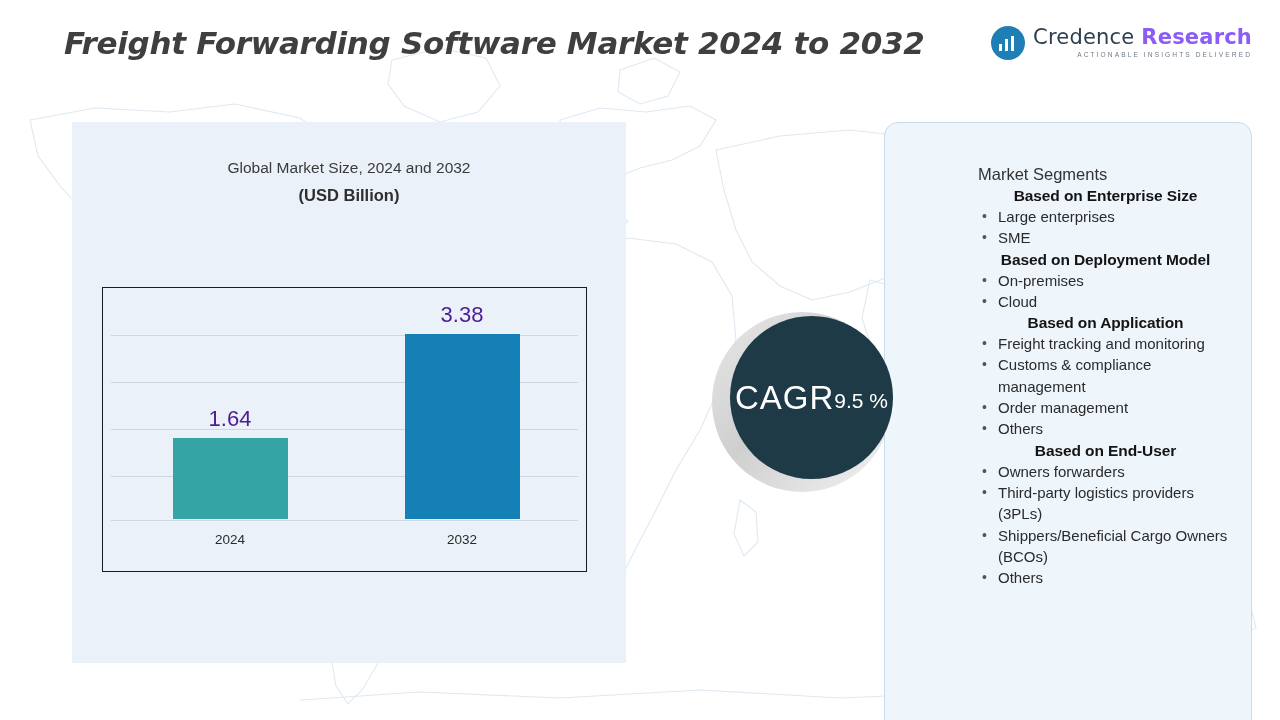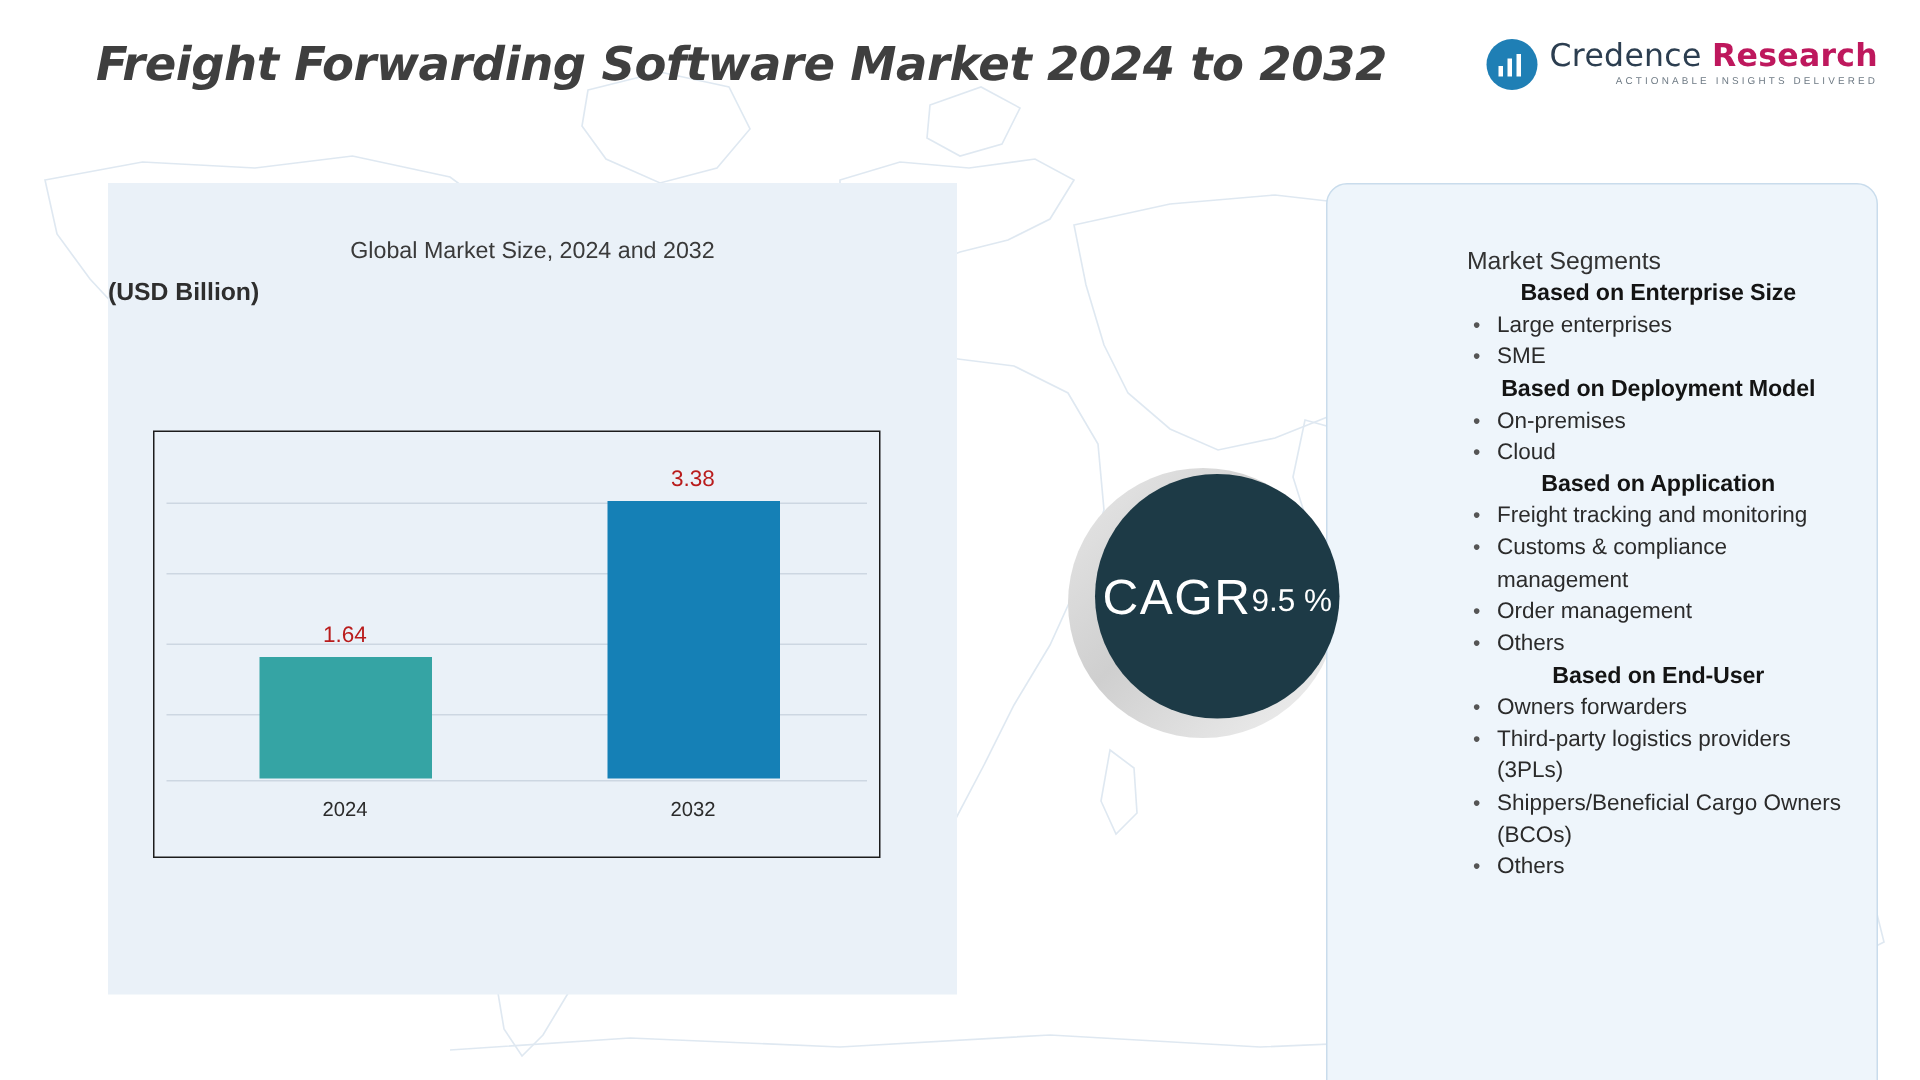--- a/index.html
+++ b/index.html
@@ -81,58 +81,58 @@
   .logo-text {
     line-height: 1;
   }
   .logo-title {
     font-family: "DejaVu Sans", sans-serif;
     font-size: 21px;
     color: #2c3e50;
     letter-spacing: 0.2px;
   }
   .logo-title b {
-    color: #be185d;
+    color: #8b5cf6;
     font-weight: bold;
   }
   .logo-sub {
     font-family: "Liberation Sans", sans-serif;
     font-size: 6.6px;
     letter-spacing: 2.1px;
     color: #6f7b85;
     margin-top: 4px;
     text-align: right;
   }
 
   
   .left-panel {
     position: absolute;
     left: 72px;
     top: 122px;
     width: 554px;
     height: 541px;
     background: #eaf1f8;
     z-index: 1;
-    padding-left: 12px;
   }
   .panel-caption {
     position: absolute;
     left: 0;
     top: 37px;
     width: 100%;
     text-align: center;
     font-size: 15.5px;
     color: #3a3a3a;
     font-family: "Liberation Sans", sans-serif;
   }
   .panel-caption2 {
     position: absolute;
     left: 0;
     top: 64px;
     width: 100%;
+    text-align: center;
     font-size: 16.5px;
     font-weight: bold;
     color: #2e2e2e;
   }
 
   
   .chart-box {
     position: absolute;
     left: 30px;
     top: 165px;
@@ -150,22 +150,22 @@
     background: #cdd7e2;
   }
   .bar {
     position: absolute;
     bottom: 52px;
   }
   .bar-label {
     position: absolute;
     width: 140px;
     text-align: center;
-    font-size: 15px;
-    color: #b91c1c;
+    font-size: 22px;
+    color: #4c1d95;
     font-family: "Liberation Sans", sans-serif;
   }
   .x-label {
     position: absolute;
     bottom: 24px;
     width: 140px;
     text-align: center;
     font-size: 13.5px;
     color: #2b2b2b;
   }

